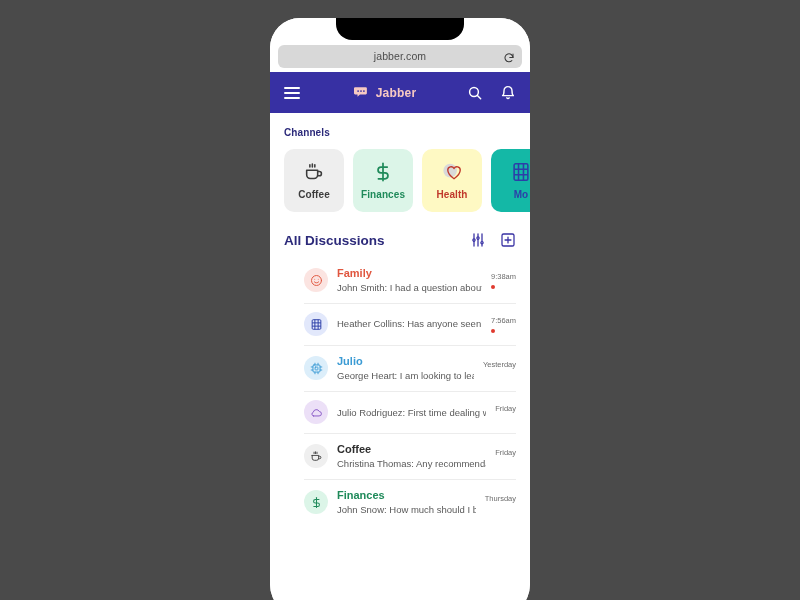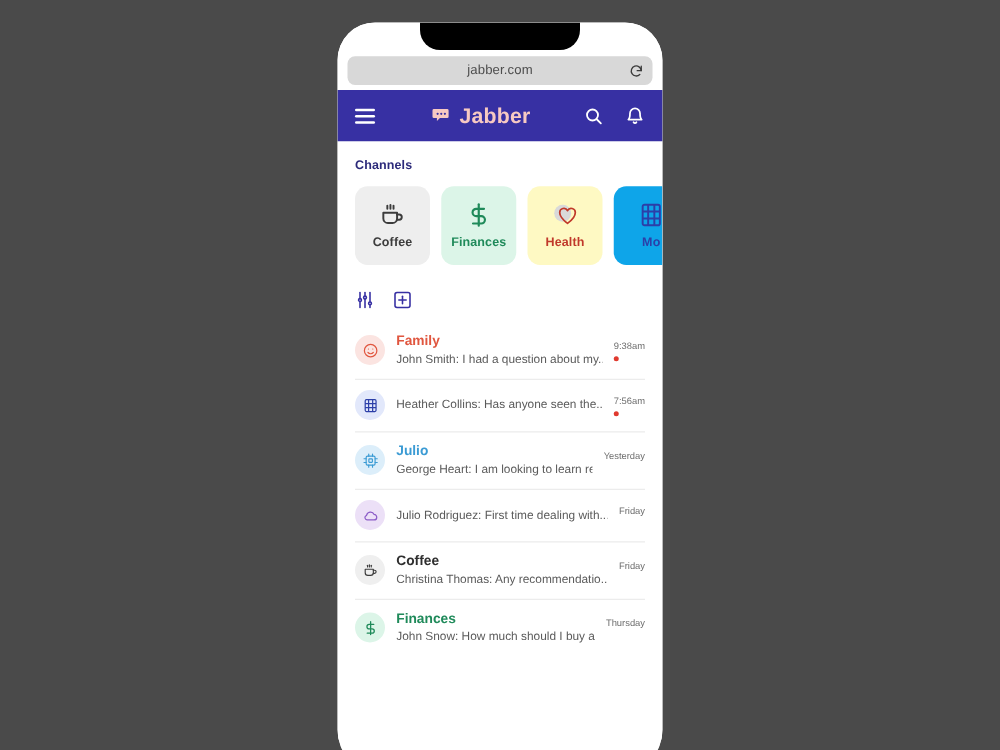--- a/index.html
+++ b/index.html
@@ -77,21 +77,21 @@
   .hamburger span:nth-child(3) { width: 16px; }
 
   .brand {
     flex: 1;
     display: flex; align-items: center; justify-content: center;
     gap: 6px;
     margin-left: 6px;
   }
   .brand-logo { width: 17px; height: 17px; display: block; }
   .brand-name {
-    font-size: 17px; font-weight: bold;
+    font-size: 12px; font-weight: bold;
     color: #f7c9c2; letter-spacing: .2px;
   }
   .hdr-actions { display: flex; align-items: center; gap: 17px; margin-left: 4px; }
   .hdr-icon { width: 16px; height: 16px; color: #ffffff; cursor: pointer; display: block; }
 
   
   .app-body {
     position: absolute; top: 95px; left: 0;
     width: 100%; height: 505px;
     background: #ffffff;
@@ -126,21 +126,21 @@
   .disc-head {
     display: flex; align-items: center;
     padding: 20px 14px 0 14px;
   }
   .disc-head .title {
     flex: 1; font-size: 13.5px; font-weight: bold; color: #2c2a7a;
   }
   .disc-actions { display: flex; align-items: center; gap: 14px; }
   .disc-ico { width: 16px; height: 16px; color: #3730a3; cursor: pointer; display: block; }
 
-  .disc-list { margin-top: 9px; }
+  .disc-list { margin-top: 9px; padding-left: 20px; }
   .disc-row {
     display: flex; align-items: center;
     padding: 9px 14px;
     gap: 9px;
     cursor: pointer;
     position: relative;
   }
   .disc-row + .disc-row::before {
     content: ""; position: absolute; left: 14px; right: 14px; top: 0;
     height: 1px; background: #ececec;
@@ -258,35 +258,36 @@
         <div class="channel-card" style="background:#fef9c3">
           <span>
             <svg class="channel-ico" viewBox="0 0 24 24" fill="none">
               <circle cx="10" cy="10.5" r="7.4" fill="#d9d9d9"></circle>
               <path d="M14.2 19.3S7.4 14.6 7.4 9.9a3.6 3.6 0 0 1 6.8-1.7 3.6 3.6 0 0 1 6.8 1.7c0 4.7-6.8 9.4-6.8 9.4z" fill="none" stroke="#c0392b" stroke-width="1.5" stroke-linejoin="round"></path>
             </svg>
           </span>
           <span class="channel-label" style="color:#c0392b">Health</span>
         </div>
 
-        <div class="channel-card" style="background:#0ea5e9">
+        <div class="channel-card" style="background:#14b8a6">
           <span>
             <svg class="channel-ico" viewBox="0 0 24 24" fill="none" stroke="#2c3fa8" stroke-width="1.7" stroke-linejoin="round">
               <rect x="4.5" y="3" width="15" height="18" rx="1.6"></rect>
               <line x1="9.3" y1="3" x2="9.3" y2="21"></line>
               <line x1="14.7" y1="3" x2="14.7" y2="21"></line>
               <line x1="4.5" y1="9" x2="19.5" y2="9"></line>
               <line x1="4.5" y1="15" x2="19.5" y2="15"></line>
             </svg>
           </span>
           <span class="channel-label" style="color:#2c3fa8">Mo</span>
         </div>
       </div>
 
       <div class="disc-head">
+        <span class="title">All Discussions</span>
         <span class="disc-actions">
           <span>
             <svg class="disc-ico" viewBox="0 0 24 24" fill="none" stroke="currentColor" stroke-width="1.9" stroke-linecap="round">
               <line x1="6" y1="3" x2="6" y2="10"></line>
                 <line x1="6" y1="14" x2="6" y2="21"></line>
               <line x1="12" y1="3" x2="12" y2="7"></line>
                 <line x1="12" y1="11" x2="12" y2="21"></line>
               <line x1="18" y1="3" x2="18" y2="14"></line>
                 <line x1="18" y1="18" x2="18" y2="21"></line>
               <circle cx="6" cy="12" r="1.7"></circle>

